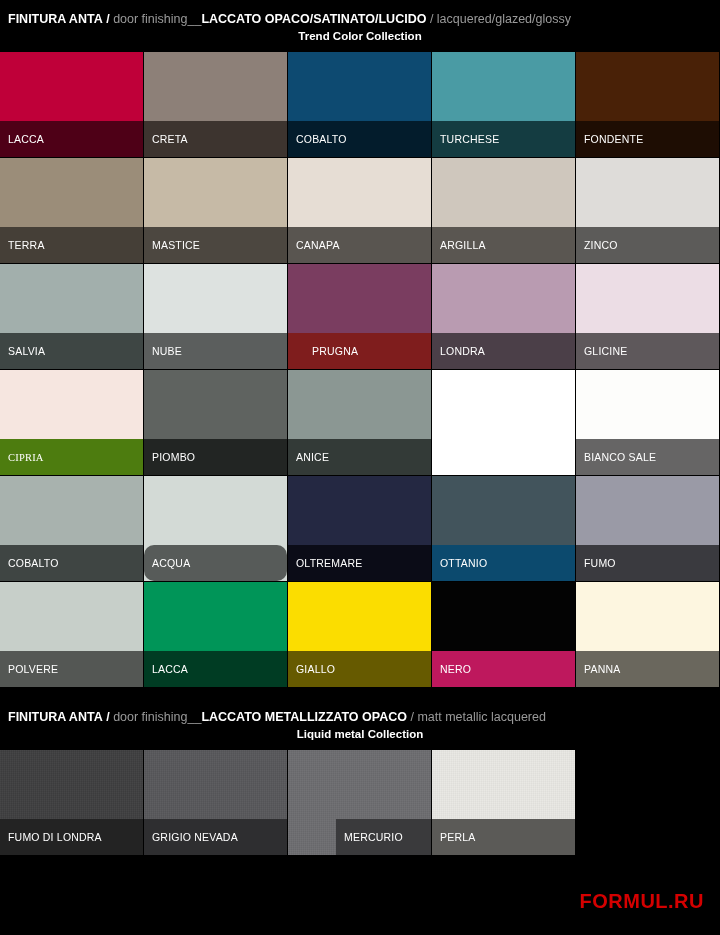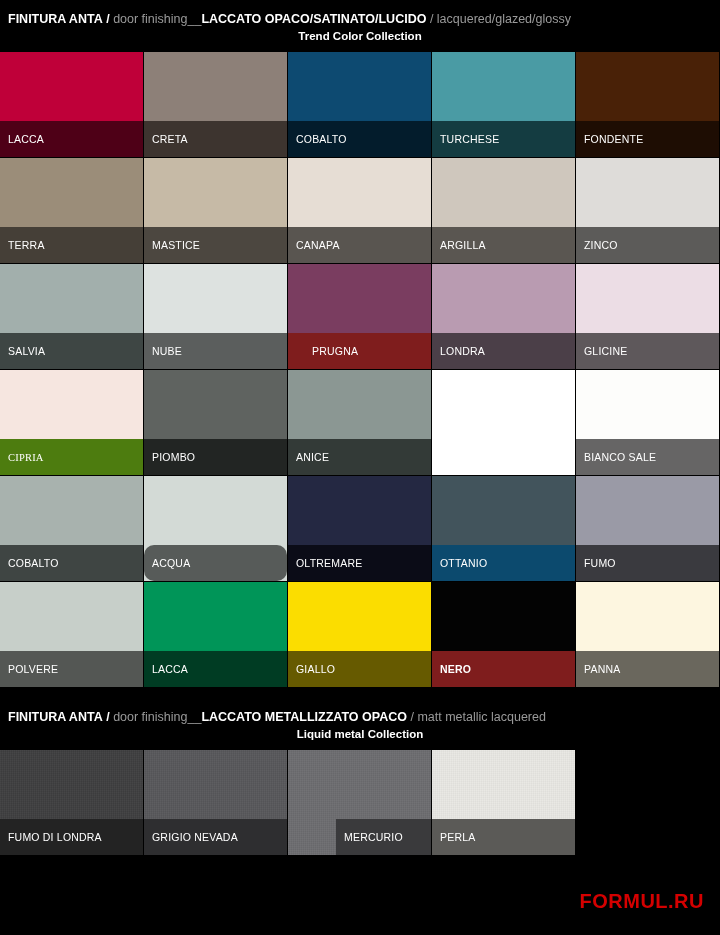--- a/index.html
+++ b/index.html
@@ -244,21 +244,21 @@
           </div>
         </div>
         <div class="swatch">
           <div class="fill" style="background: rgb(251, 221, 0);"></div>
           <div class="strip" style="background: rgb(102, 90, 0);">
             <span class="name">GIALLO</span>
           </div>
         </div>
         <div class="swatch">
           <div class="fill" style="background: rgb(3, 3, 3);"></div>
-          <div class="strip" style="background: #7f1d1d; font-weight: bold;">
+          <div class="strip" style="background: #be185d;">
             <span class="name">NERO</span>
           </div>
         </div>
         <div class="swatch">
           <div class="fill" style="background: rgb(253, 246, 224);"></div>
           <div class="strip" style="background: rgb(106, 103, 93);">
             <span class="name">PANNA</span>
           </div>
         </div>
       </div>

